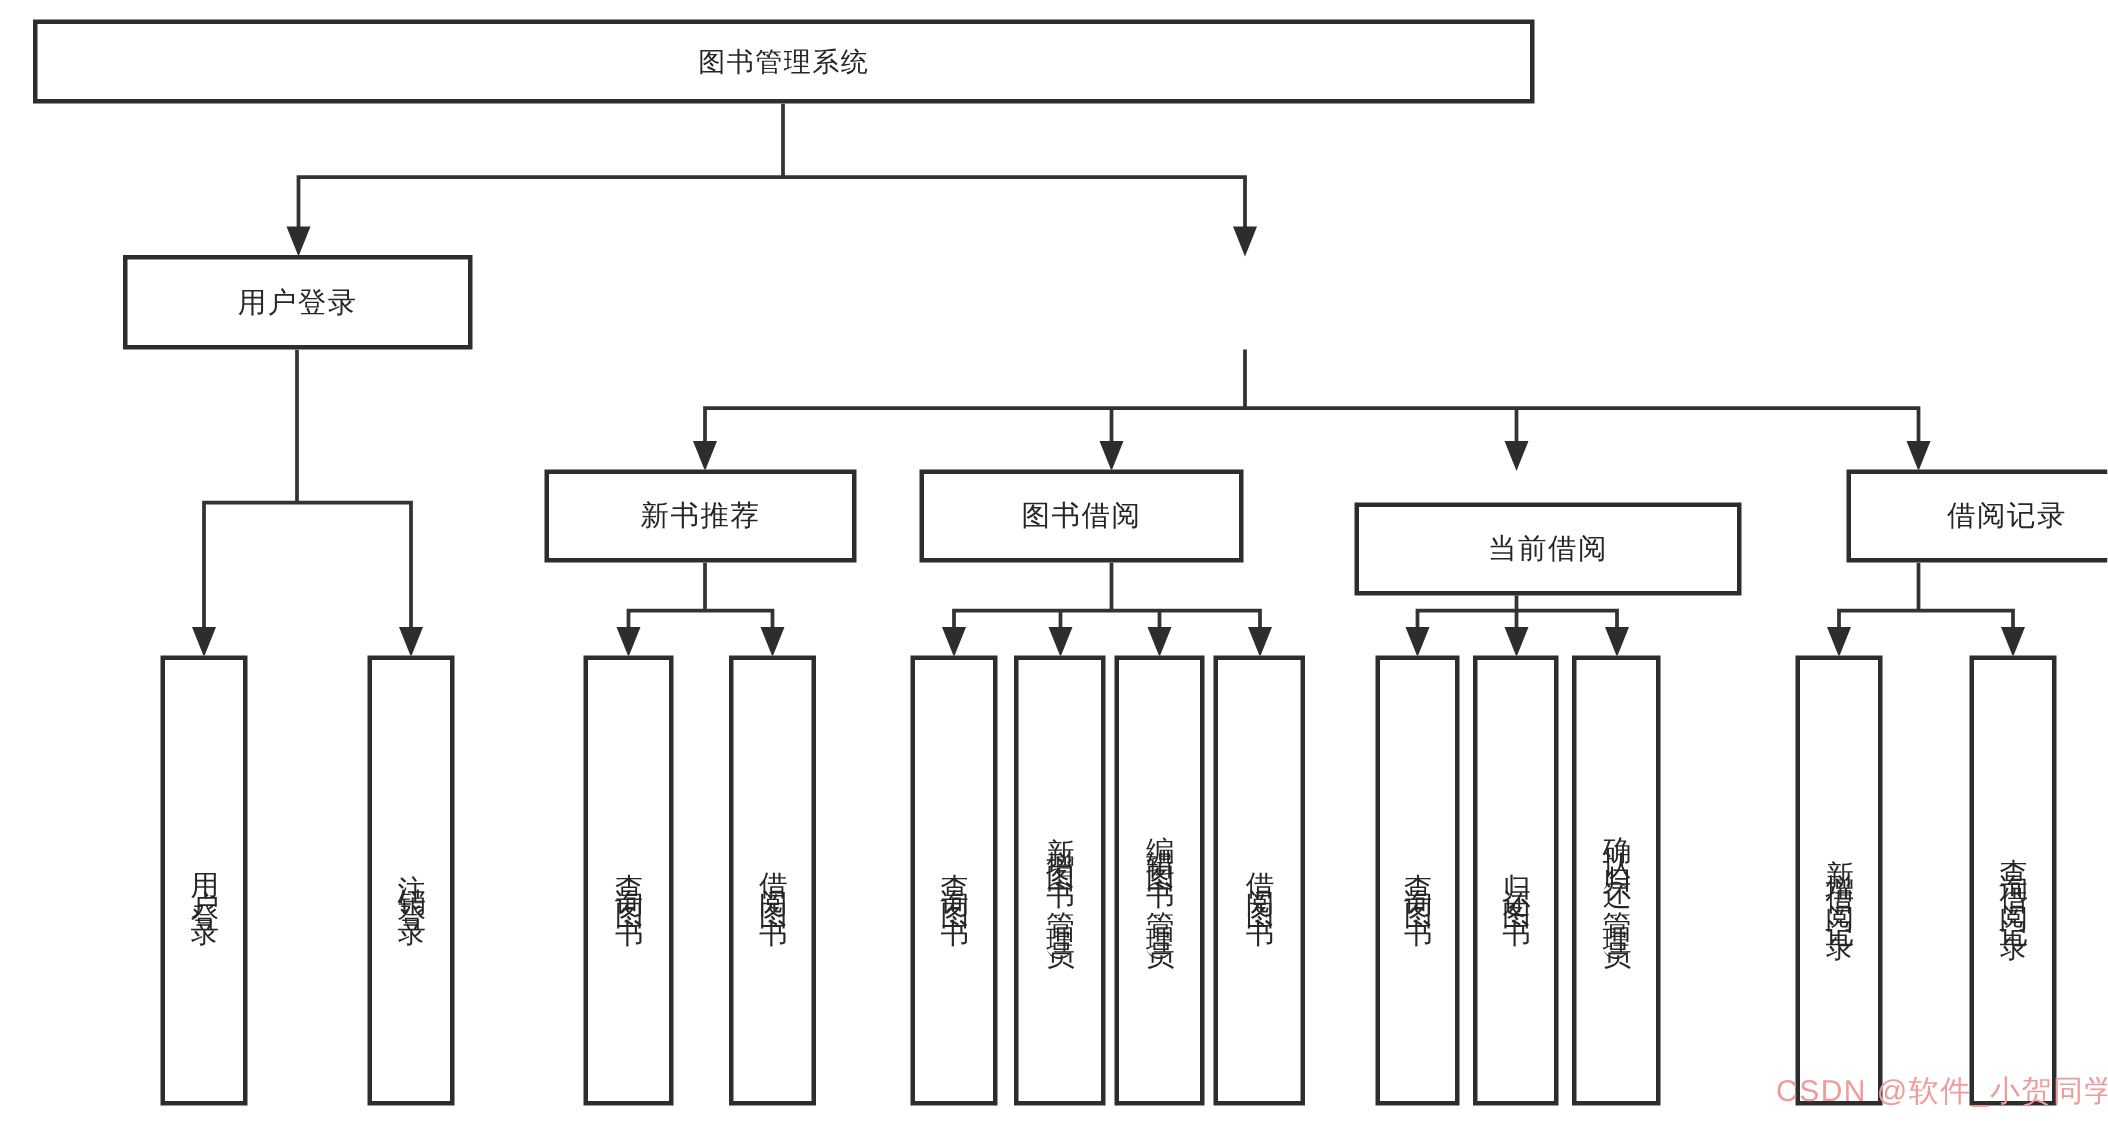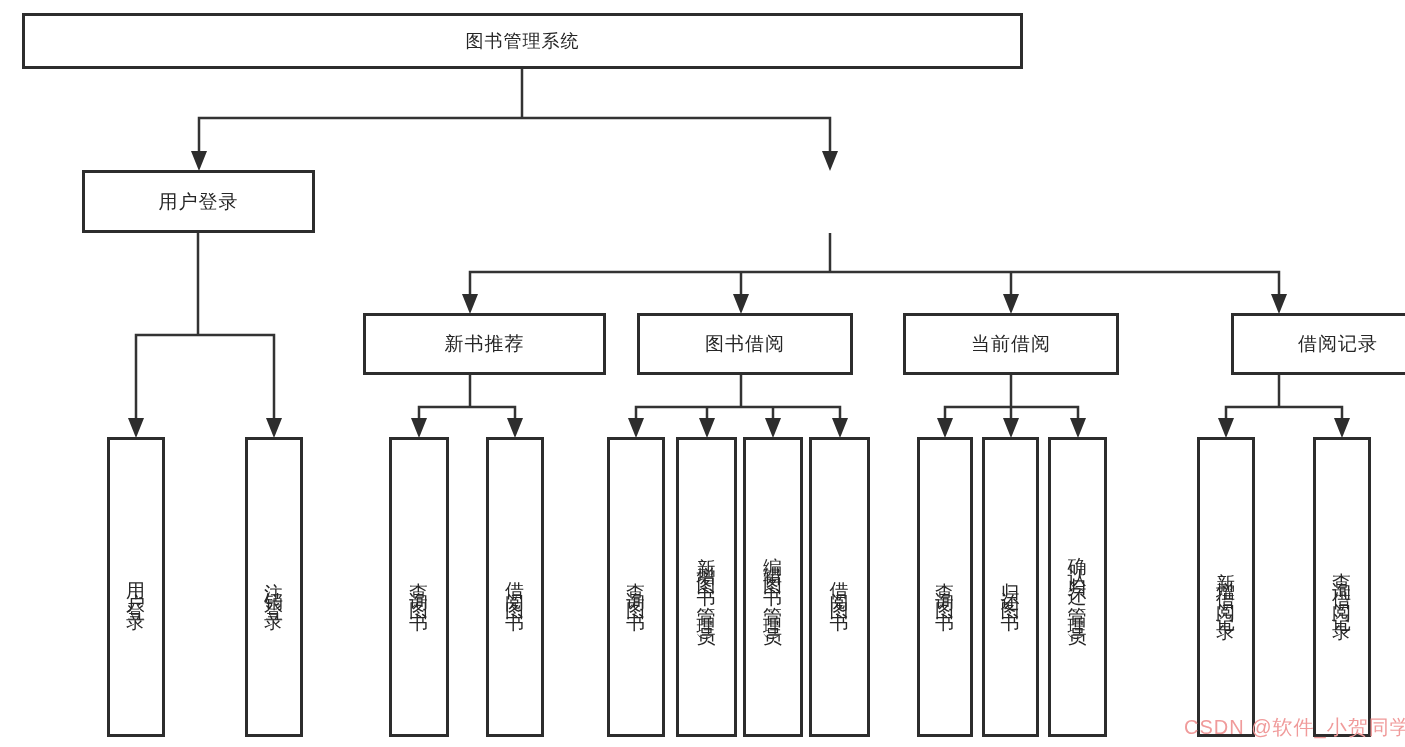--- a/index.html
+++ b/index.html
@@ -23,23 +23,23 @@
     display:flex;align-items:center;justify-content:center;
     text-align:center;
     font-size:19px;
     letter-spacing:1px;
     color:#262626;
   }
   .node-root{left:22px;top:13px;width:1001px;height:56px;font-size:18px;}
   .node-user-login{left:82px;top:170px;width:233px;height:63px;}
   .node-book-management{left:712px;top:170px;width:235px;height:63px;}
   .node-l2{top:313px;height:62px;}
-  .node-new-book{left:363px;width:243px;}
-  .node-book-borrowing{left:637px;width:216px;}
-  .node-current-borrowing{left:903px;width:216px;}
+  .node-new-book{left:363px;width:208px;}
+  .node-book-borrowing{left:613px;width:216px;}
+  .node-current-borrowing{left:903px;width:258px;margin-top:22px;}
   .node-borrowing-records{left:1231px;width:214px;}
   .leaf{
     position:absolute;
     top:437px;height:300px;
     box-sizing:border-box;
     border:3px solid #2d2d2d;
     background:#ffffff;
     display:flex;align-items:center;justify-content:center;
   }
   .vtext{

